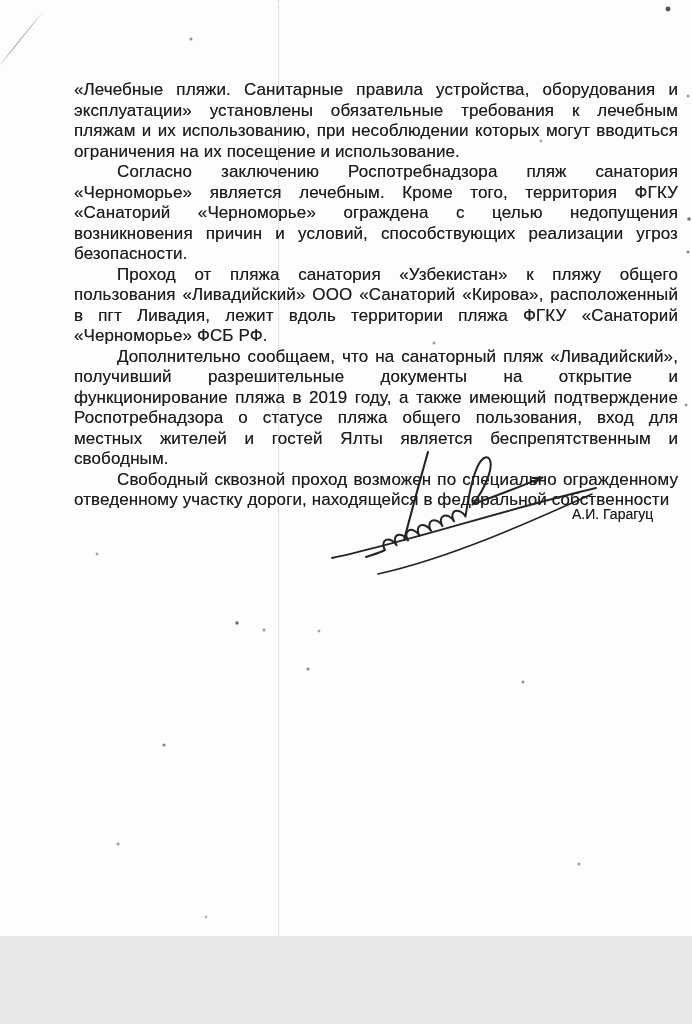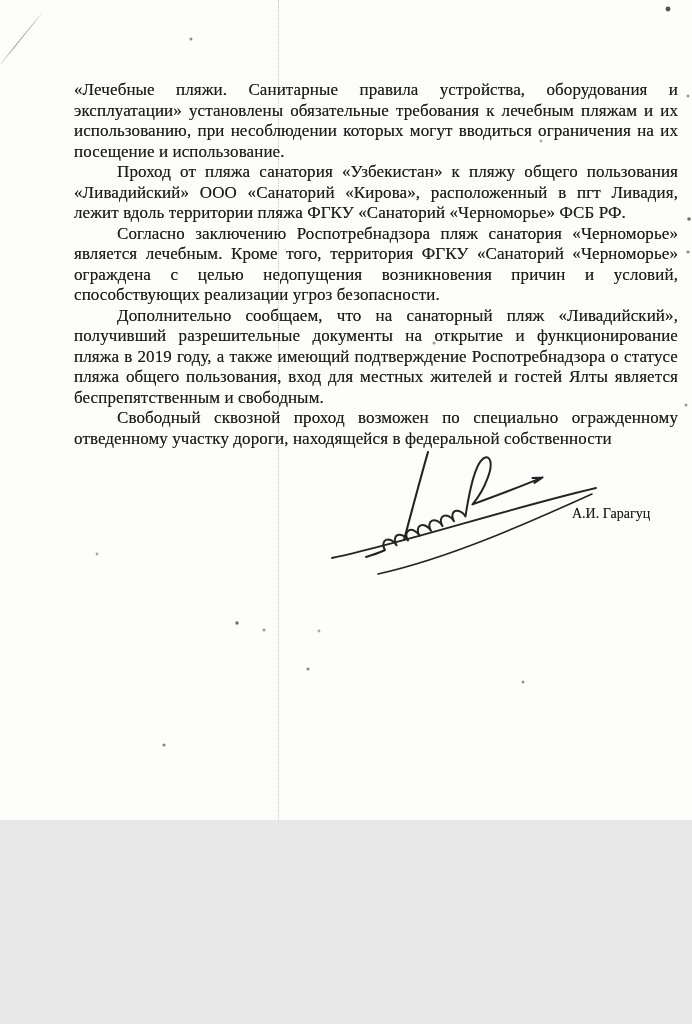--- a/index.html
+++ b/index.html
@@ -1,21 +1,21 @@
 <!DOCTYPE html>
 <html><head>
 <meta charset="utf-8">
 <style>
   html,body{margin:0;padding:0;background:#e8e8e8;}
   .page{
     position:relative;
-    width:692px;height:820px;
+    width:692px;height:936px;
     background:#fdfdfc;
     overflow:hidden;
-    font-family:Liberation Serif, serif;
+    font-family:Liberation Sans, sans-serif;
     color:#1d1d1d;
   }
   
   .text-block{
     position:absolute;
     left:74px; top:80px; width:604px;
     font-size:17px; line-height:20.5px;
     text-align:justify;
     text-shadow:0 0 .5px rgba(25,25,25,.65);
     letter-spacing:.1px;
@@ -95,22 +95,22 @@
 <body>
 
 <div class="page">
 
   <div class="scratch-topleft"></div>
   <div class="fold-line"></div>
   <div class="specks"></div>
 
   <div class="text-block">
     <p>«Лечебные пляжи. Санитарные правила устройства, оборудования и эксплуатации» установлены обязательные требования к лечебным пляжам и их использованию, при несоблюдении которых могут вводиться ограничения на их посещение и использование.</p>
+    <p class="indent">Согласно заключению Роспотребнадзора пляж санатория «Черноморье» является лечебным. Кроме того, территория ФГКУ «Санаторий «Черноморье» ограждена с целью недопущения возникновения причин и условий, способствующих реализации угроз безопасности.</p>
     <p class="indent">Проход от пляжа санатория «Узбекистан» к пляжу общего пользования «Ливадийский» ООО «Санаторий «Кирова», расположенный в пгт Ливадия, лежит вдоль территории пляжа  ФГКУ «Санаторий «Черноморье» ФСБ РФ.</p>
-    <p class="indent">Согласно заключению Роспотребнадзора пляж санатория «Черноморье» является лечебным. Кроме того, территория ФГКУ «Санаторий «Черноморье» ограждена с целью недопущения возникновения причин и условий, способствующих реализации угроз безопасности.</p>
     <p class="indent">Дополнительно сообщаем, что на санаторный пляж «Ливадийский», получивший разрешительные документы на открытие и функционирование пляжа в 2019 году, а также имеющий подтверждение Роспотребнадзора о статусе пляжа общего пользования, вход для местных жителей и гостей Ялты является беспрепятственным и свободным.</p>
     <p class="indent">Свободный сквозной проход возможен по специально огражденному отведенному участку дороги, находящейся в федеральной собственности</p>
   </div>
 
   <div class="signer-title">
   </div>
 
   <svg class="signature-svg" viewBox="0 0 280 132" aria-hidden="true">
 
     <path d="M2,110 C70,96 180,60 266,40" stroke-width="1.8"></path>

